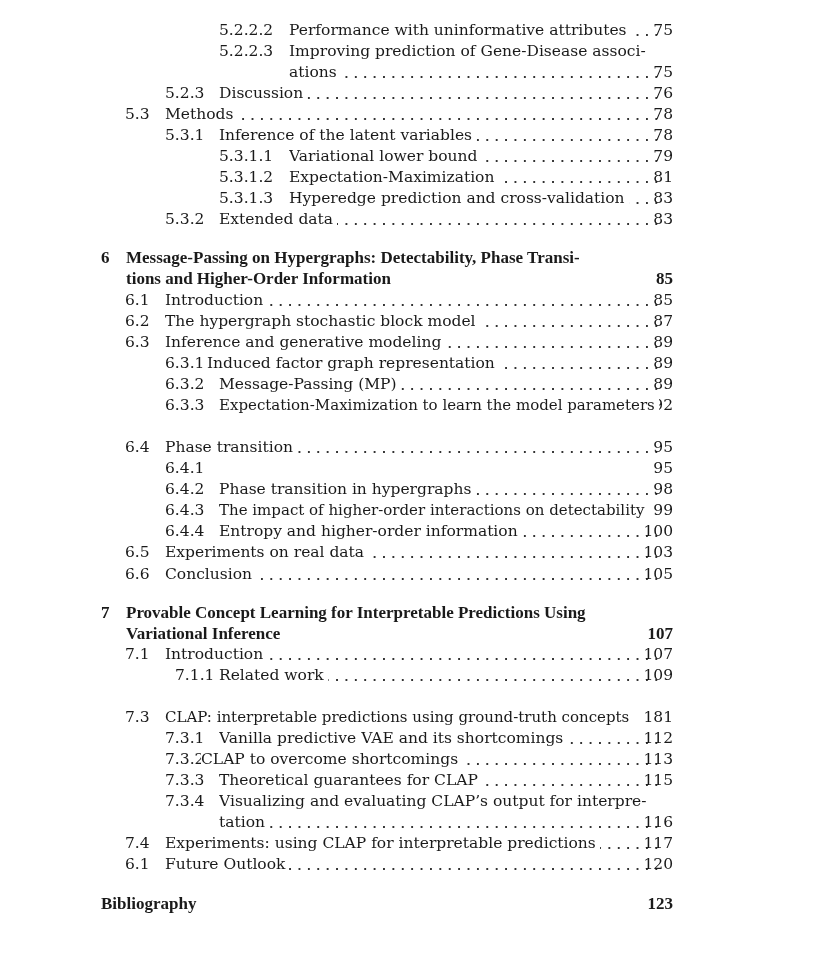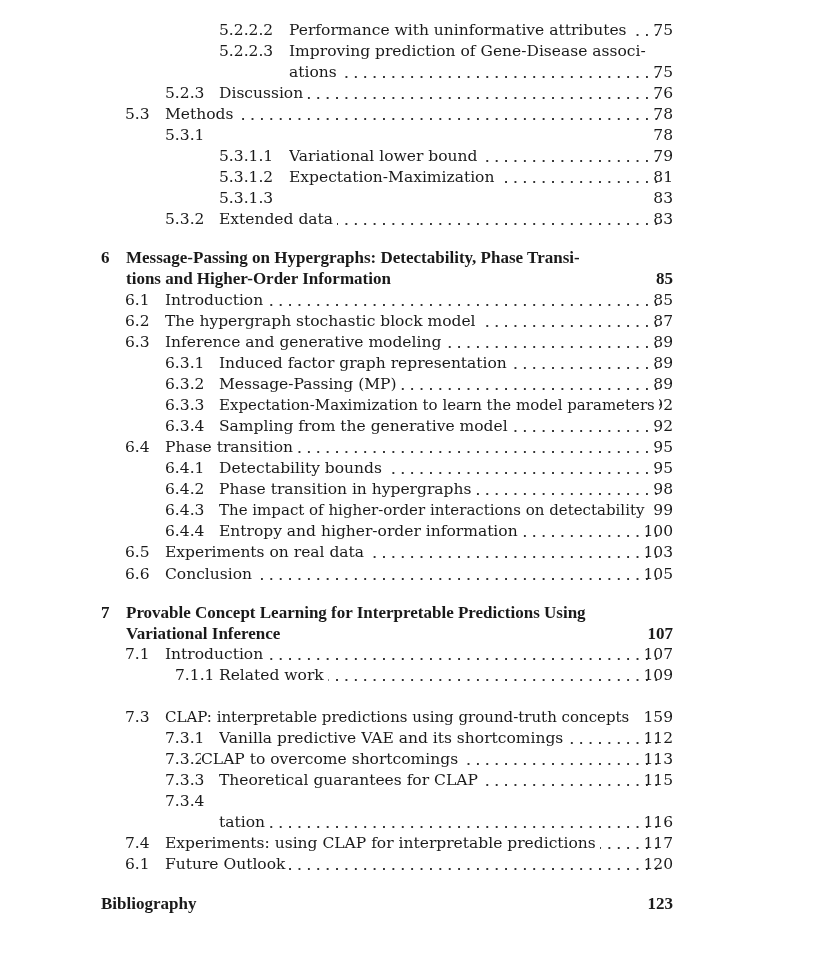--- a/index.html
+++ b/index.html
@@ -41,35 +41,36 @@
     <span class="title" style="left:219px; right:174px"><span class="txt">Discussion</span><span class="dots"></span></span>
     <span class="pg">76</span>
   </div>
   <div class="row" style="top:104px">
     <span class="num" style="left:125px">5.3</span>
     <span class="title" style="left:165px; right:174px"><span class="txt">Methods</span><span class="dots"></span></span>
     <span class="pg">78</span>
   </div>
   <div class="row" style="top:125px">
     <span class="num" style="left:165px">5.3.1</span>
+    <span class="title" style="left:219px; right:174px"><span class="txt">Inference of the latent variables</span><span class="dots"></span></span>
     <span class="pg">78</span>
   </div>
   <div class="row" style="top:146px">
     <span class="num" style="left:219px">5.3.1.1</span>
     <span class="title" style="left:289px; right:174px"><span class="txt">Variational lower bound</span><span class="dots"></span></span>
     <span class="pg">79</span>
   </div>
   <div class="row" style="top:167px">
     <span class="num" style="left:219px">5.3.1.2</span>
     <span class="title" style="left:289px; right:174px"><span class="txt">Expectation-Maximization</span><span class="dots"></span></span>
     <span class="pg">81</span>
   </div>
   <div class="row" style="top:188px">
     <span class="num" style="left:219px">5.3.1.3</span>
-    <span class="title" style="left:289px; right:174px"><span class="dots"></span></span>
+    <span class="title" style="left:289px; right:174px"><span class="txt">Hyperedge prediction and cross-validation</span><span class="dots"></span></span>
     <span class="pg">83</span>
   </div>
   <div class="row" style="top:209px">
     <span class="num" style="left:165px">5.3.2</span>
     <span class="title" style="left:219px; right:174px"><span class="txt">Extended data</span><span class="dots"></span></span>
     <span class="pg">83</span>
   </div>
 
   <div class="row bold" style="top:247px">
     <span class="chap-num">6</span>
@@ -90,46 +91,40 @@
     <span class="title" style="left:165px; right:174px"><span class="txt">The hypergraph stochastic block model</span><span class="dots"></span></span>
     <span class="pg">87</span>
   </div>
   <div class="row" style="top:332px">
     <span class="num" style="left:125px">6.3</span>
     <span class="title" style="left:165px; right:174px"><span class="txt">Inference and generative modeling</span><span class="dots"></span></span>
     <span class="pg">89</span>
   </div>
   <div class="row" style="top:353px">
     <span class="num" style="left:165px">6.3.1</span>
-    <span class="title" style="left:219px; right:174px"><span class="txt">Induced factor graph representation</span><span class="dots"></span></span>
+    <span class="title" style="left:207px; right:174px"><span class="txt">Induced factor graph representation</span><span class="dots"></span></span>
     <span class="pg">89</span>
   </div>
   <div class="row" style="top:374px">
     <span class="num" style="left:165px">6.3.2</span>
     <span class="title" style="left:219px; right:174px"><span class="txt">Message-Passing (MP)</span><span class="dots"></span></span>
     <span class="pg">89</span>
   </div>
   <div class="row" style="top:395px">
     <span class="num" style="left:165px">6.3.3</span>
     <span class="title" style="left:219px; right:170px; font-size:15px"><span class="txt">Expectation-Maximization to learn the model parameters</span></span>
     <span class="pg">92</span>
   </div>
-  <div class="row" style="top:416px">
-    <span class="num" style="left:165px">6.3.4</span>
-    <span class="title" style="left:219px; right:174px"><span class="txt">Sampling from the generative model</span><span class="dots"></span></span>
-    <span class="pg">92</span>
-  </div>
   <div class="row" style="top:437px">
     <span class="num" style="left:125px">6.4</span>
     <span class="title" style="left:165px; right:174px"><span class="txt">Phase transition</span><span class="dots"></span></span>
     <span class="pg">95</span>
   </div>
   <div class="row" style="top:458px">
     <span class="num" style="left:165px">6.4.1</span>
-    <span class="title" style="left:219px; right:174px"><span class="txt">Detectability bounds</span><span class="dots"></span></span>
     <span class="pg">95</span>
   </div>
   <div class="row" style="top:479px">
     <span class="num" style="left:165px">6.4.2</span>
     <span class="title" style="left:219px; right:174px"><span class="txt">Phase transition in hypergraphs</span><span class="dots"></span></span>
     <span class="pg">98</span>
   </div>
   <div class="row" style="top:500px">
     <span class="num" style="left:165px">6.4.3</span>
     <span class="title" style="left:219px; right:170px; font-size:15px"><span class="txt">The impact of higher-order interactions on detectability</span></span>
@@ -166,39 +161,40 @@
     <span class="pg">107</span>
   </div>
   <div class="row" style="top:665px">
     <span class="num" style="left:175px">7.1.1</span>
     <span class="title" style="left:219px; right:174px"><span class="txt">Related work</span><span class="dots"></span></span>
     <span class="pg">109</span>
   </div>
   <div class="row" style="top:707px">
     <span class="num" style="left:125px">7.3</span>
     <span class="title" style="left:165px; right:170px; font-size:15px"><span class="txt">CLAP: interpretable predictions using ground-truth concepts</span></span>
-    <span class="pg">159</span>
+    <span class="pg">181</span>
   </div>
   <div class="row" style="top:728px">
     <span class="num" style="left:165px">7.3.1</span>
     <span class="title" style="left:219px; right:174px"><span class="txt">Vanilla predictive VAE and its shortcomings</span><span class="dots"></span></span>
     <span class="pg">112</span>
   </div>
   <div class="row" style="top:749px">
     <span class="num" style="left:165px">7.3.2</span>
     <span class="title" style="left:201px; right:174px"><span class="txt">CLAP to overcome shortcomings</span><span class="dots"></span></span>
     <span class="pg">113</span>
   </div>
   <div class="row" style="top:770px">
     <span class="num" style="left:165px">7.3.3</span>
     <span class="title" style="left:219px; right:174px"><span class="txt">Theoretical guarantees for CLAP</span><span class="dots"></span></span>
     <span class="pg">115</span>
   </div>
   <div class="row" style="top:791px">
     <span class="num" style="left:165px">7.3.4</span>
+    <span class="title" style="left:219px">Visualizing and evaluating CLAP’s output for interpre-</span>
   </div>
   <div class="row" style="top:812px">
     <span class="title" style="left:219px; right:174px"><span class="txt">tation</span><span class="dots"></span></span>
     <span class="pg">116</span>
   </div>
   <div class="row" style="top:833px">
     <span class="num" style="left:125px">7.4</span>
     <span class="title" style="left:165px; right:174px"><span class="txt">Experiments: using CLAP for interpretable predictions</span><span class="dots"></span></span>
     <span class="pg">117</span>
   </div>

